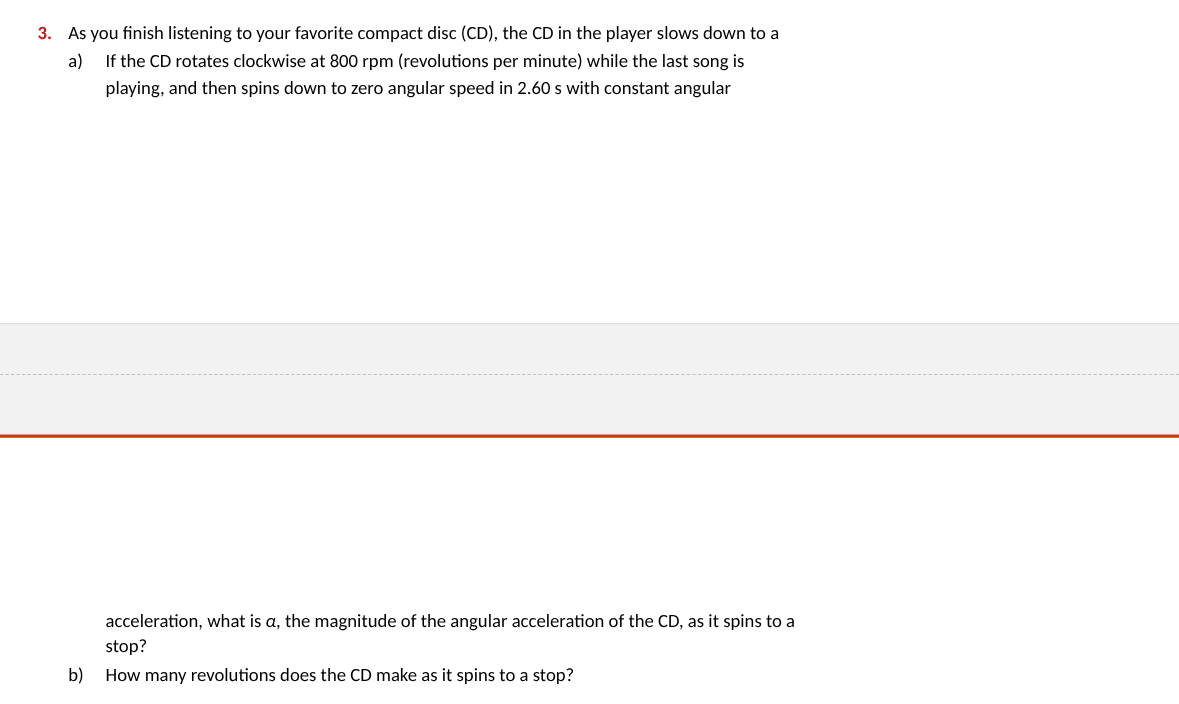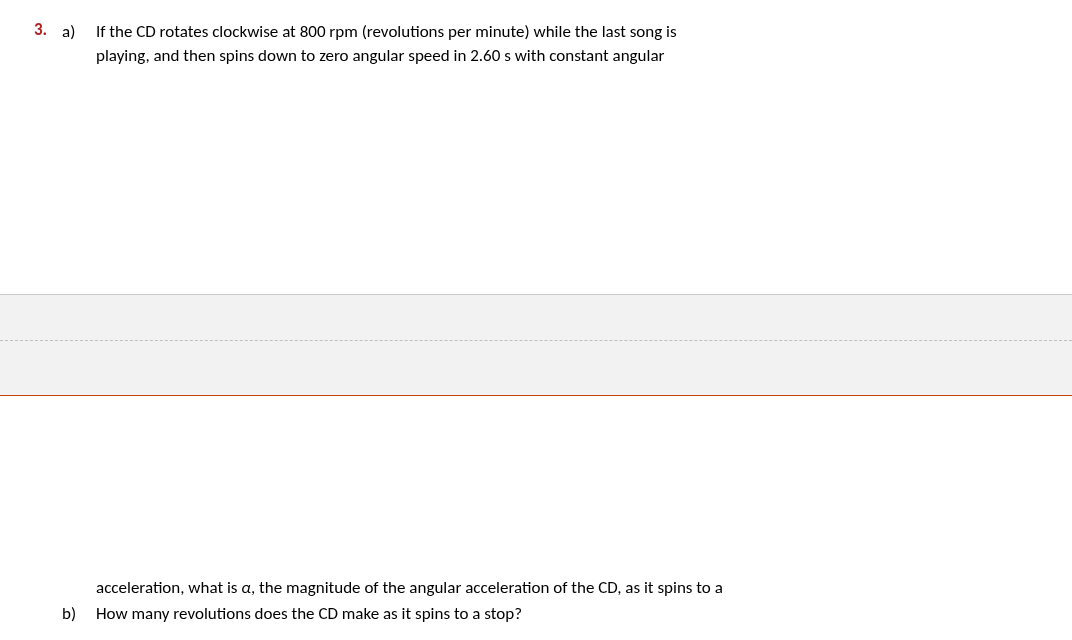--- a/index.html
+++ b/index.html
@@ -68,21 +68,21 @@
       right: 0;
       border-top: 1px dashed #bfbfbf;
     }
     .container-bottom {
       position: absolute;
       top: 395px;
       left: 0;
       right: 0;
       height: 245px;
       background: #fff;
-      border-top: 1px solid #c2410c;
+      border-top: 3px solid #c2410c;
     }
     .content-top {
       padding: 18px 30px 0 30px;
     }
     .content-bottom {
       position: absolute;
       bottom: 14px;
       left: 30px;
       right: 30px;
     }
@@ -94,39 +94,41 @@
     }
   </style>
 </head>
 <body>
 
 <div class="container-top">
   <div class="content-top">
     <div class="question-block">
       <div class="question-number">3.</div>
       <div class="question-body">
+        <div>As you finish listening to your favorite compact disc (CD), the CD in the player slows down to a</div>
         <div class="sub-item">
           <div class="sub-label">a)</div>
           <div class="sub-text">
             <div>If the CD rotates clockwise at 800 rpm (revolutions per minute) while the last song is</div>
             <div>playing, and then spins down to zero angular speed in 2.60 s with constant angular</div>
           </div>
         </div>
       </div>
     </div>
   </div>
 </div>
 
 <div class="container-gap"></div>
 
 <div class="container-bottom">
   <div class="content-bottom">
     <div class="continuation">
       <div>
         <span>acceleration, what is </span><span class="italic-var">α</span><span>, the magnitude of the angular acceleration of the CD, as it spins to a</span>
       </div>
+      <div>stop?</div>
     </div>
     <div class="sub-item" style="padding-left:32px;">
       <div class="sub-label">b)</div>
       <div class="sub-text">How many revolutions does the CD make as it spins to a stop?</div>
     </div>
   </div>
 </div>
 
 </body></html>

